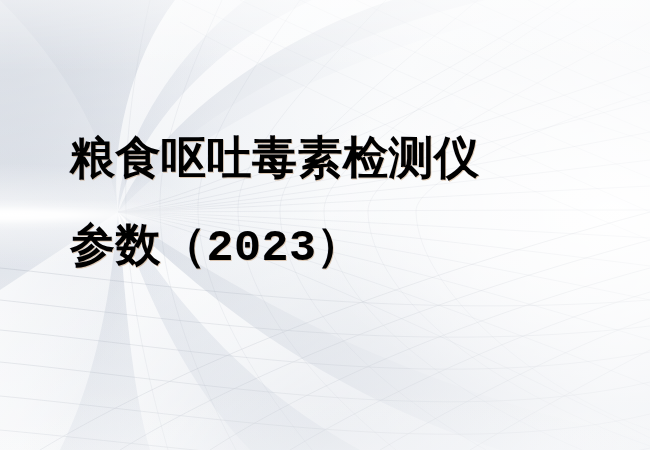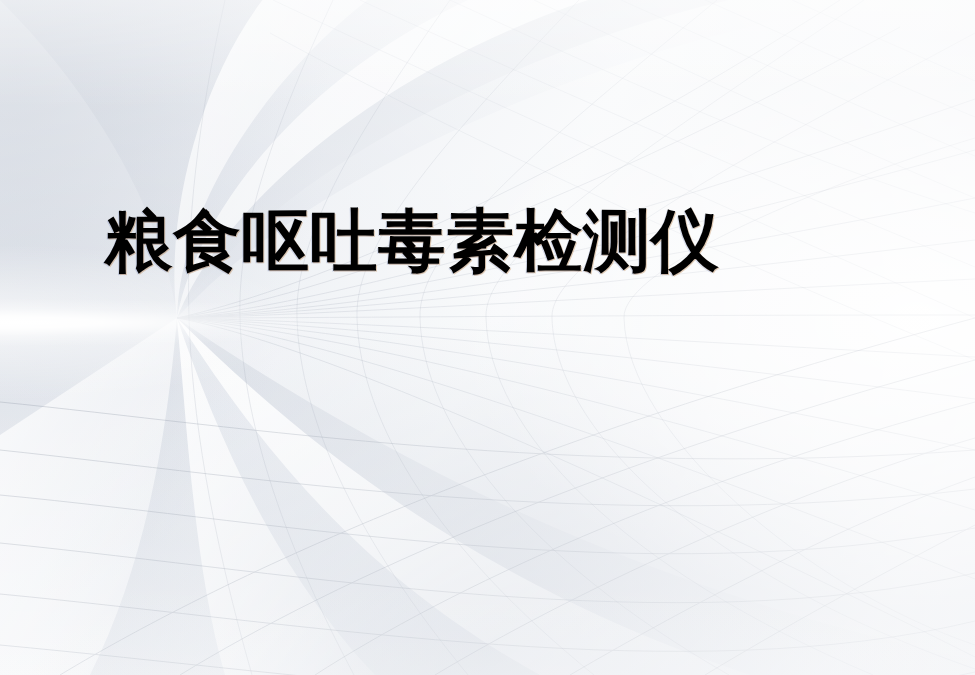--- a/index.html
+++ b/index.html
@@ -82,21 +82,21 @@
   .bg-mesh svg { display: block; }
 
   
   .title-block {
     position: absolute;
     left: 70px;
     top: 118px;
     width: 540px;
   }
   .title-line {
-    font-family: Liberation Serif, serif;
+    font-family: Liberation Mono, monospace;
     font-size: 45px;
     font-weight: 700;
     line-height: 87px;
     letter-spacing: 0.5px;
     color: #000000;
     white-space: nowrap;
     
     text-shadow:
       0.7px 0.7px 0 rgba(168, 96, 24, 0.30),
      -0.6px 0.4px 0 rgba(40, 60, 150, 0.16);
@@ -206,15 +206,16 @@
 
       <rect x="0" y="0" width="650" height="450" fill="url(#fadeRight)"></rect>
     </svg>
   </div>
 
   <div class="bg-flare"></div>
   <div class="bg-toplift"></div>
 
   <div class="title-block">
     <div class="title-line">粮食呕吐毒素检测仪</div>
+    <div class="title-line">参数（2023）</div>
   </div>
 
 </div>
 
 </body></html>

